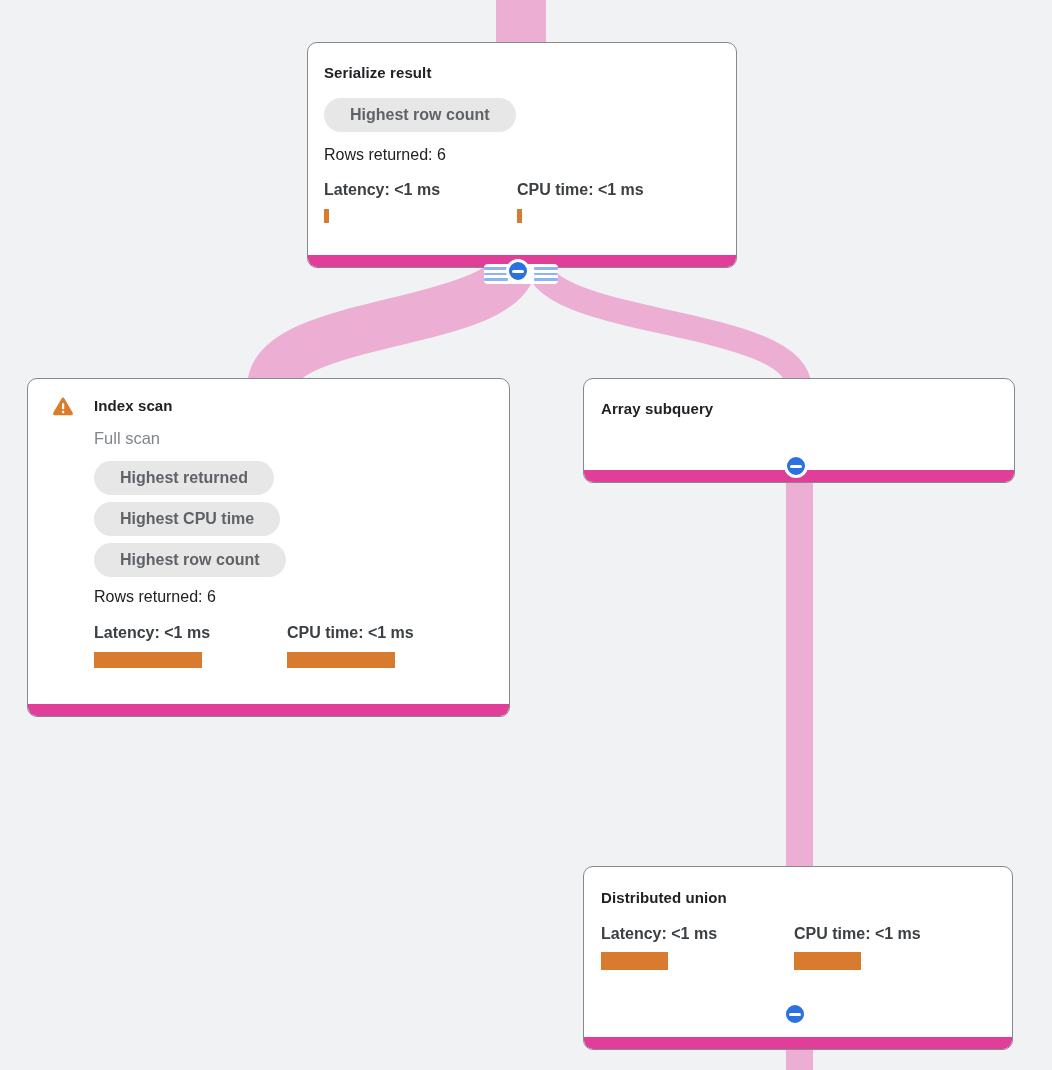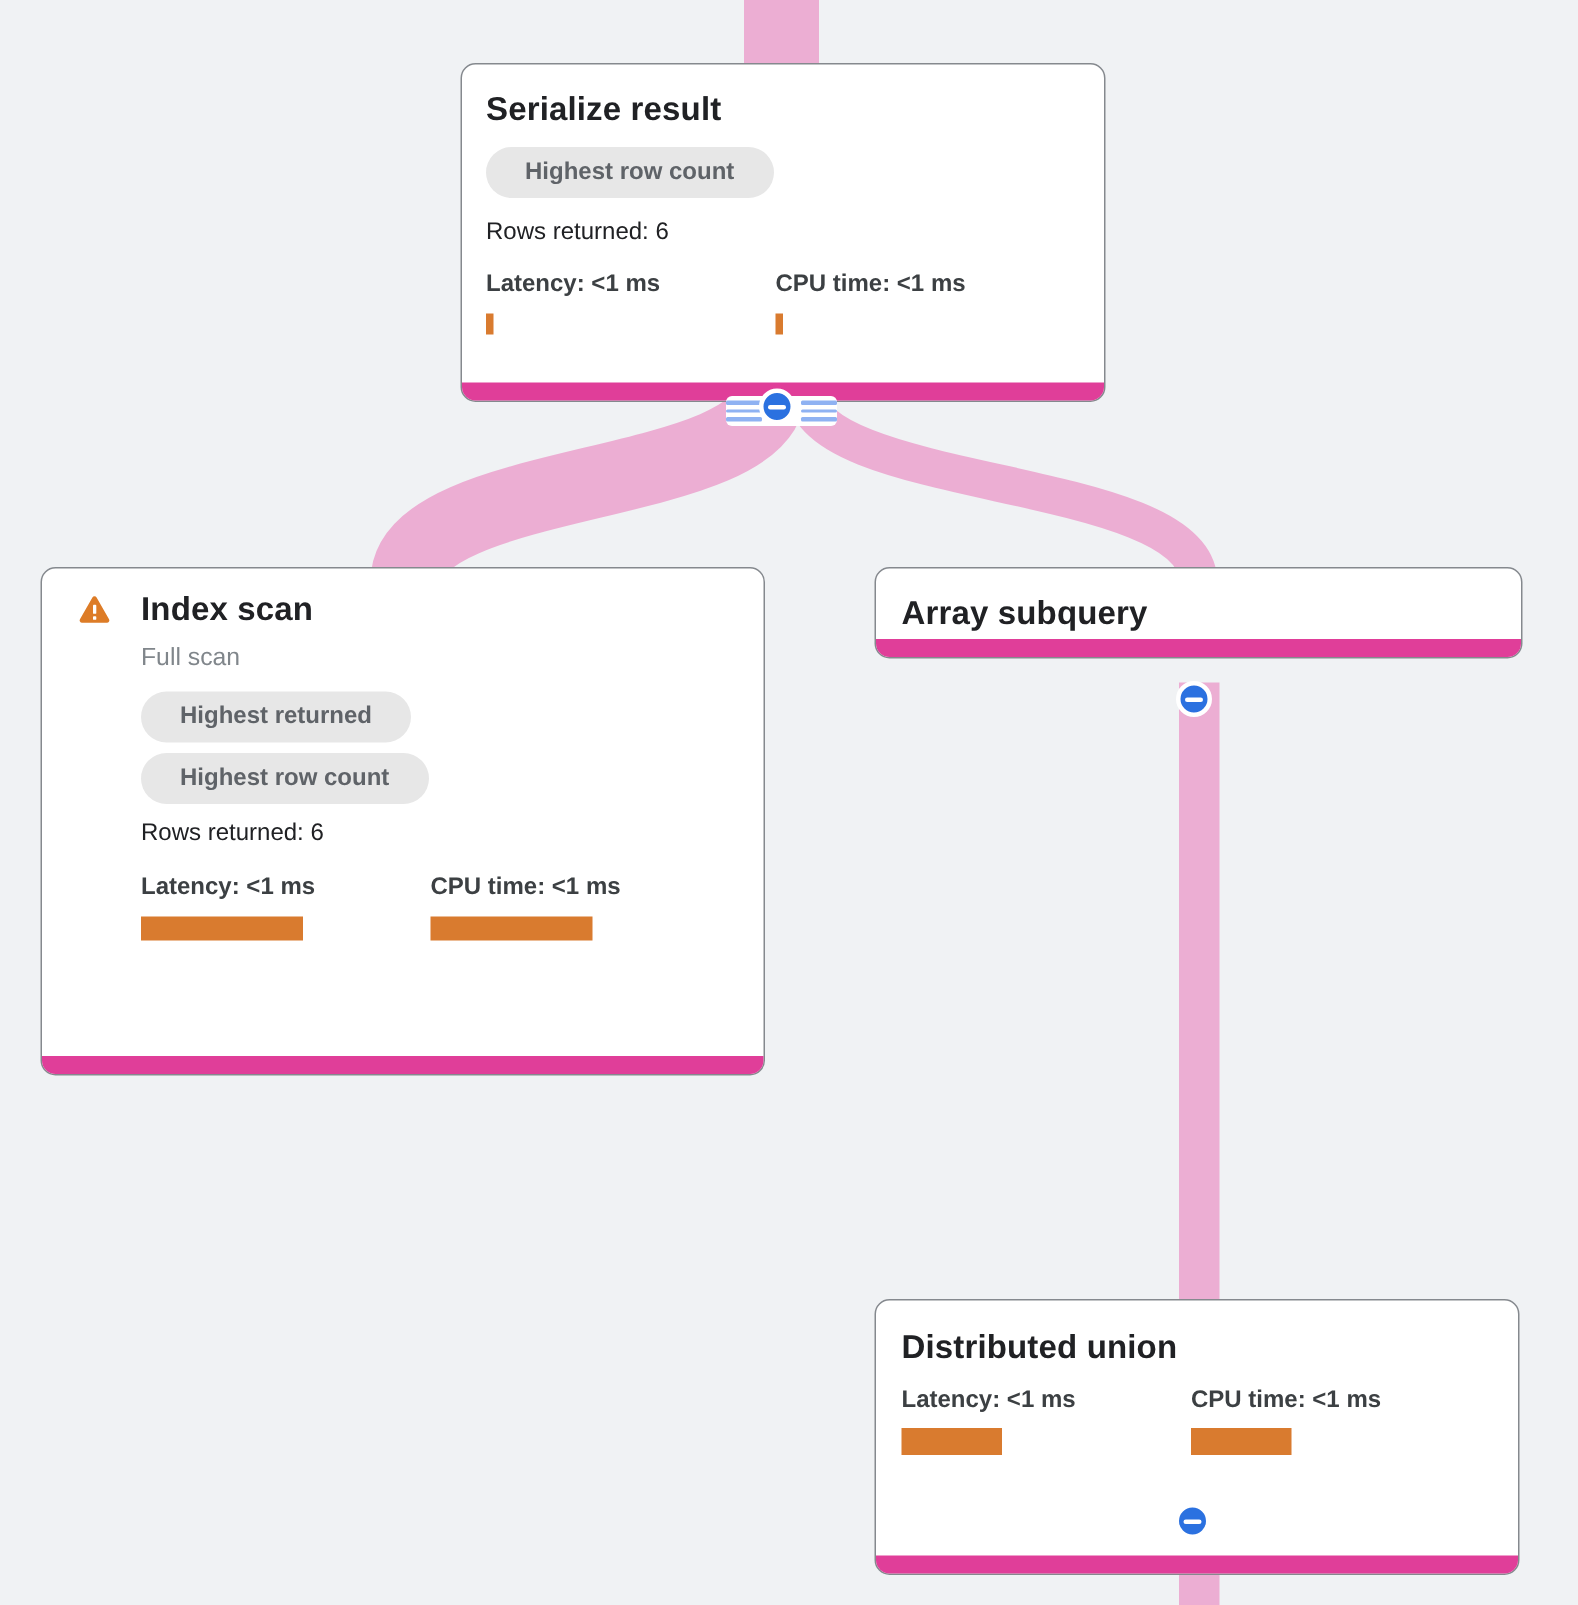--- a/index.html
+++ b/index.html
@@ -45,21 +45,21 @@
     z-index: 1;
   }
   .accent-bar {
     position: absolute;
     left: 0; right: 0; bottom: 0;
     height: 12px;
     background: var(--accent-pink);
     border-radius: 0 0 9px 9px;
   }
   .node-title {
-    font-size: 22px;
+    font-size: 15px;
     font-weight: 700;
     letter-spacing: 0.1px;
     color: var(--title-text);
     line-height: 26px;
   }
   .node-subtitle {
     font-size: 16.5px;
     color: var(--body-text);
     line-height: 22px;
     margin-top: 15px;
@@ -98,21 +98,21 @@
     background: var(--bar-orange);
     margin-top: 8px;
   }
   .metric-bar.tick  { width: 5px;   height: 14px; }
   .metric-bar.bar-lg{ width: 108px; height: 16px; }
   .metric-bar.bar-md{ width: 67px;  height: 18px; }
 
   
   .node-serialize   { left: 307px; top: 42px;  width: 430px; height: 226px; padding: 17px 16px; }
   .node-index-scan  { left: 27px;  top: 378px; width: 483px; height: 339px; padding: 14px 16px 0 23px; }
-  .node-array       { left: 583px; top: 378px; width: 432px; height: 61px;  padding: 17px; }
+  .node-array       { left: 583px; top: 378px; width: 432px; height: 105px;  padding: 17px; }
   .node-distributed { left: 583px; top: 866px; width: 430px; height: 184px; padding: 18px 17px; }
 
   .node-serialize .badge-row { margin-top: 12px; }
   .node-serialize .rows-returned { margin-top: 12px; }
   .node-serialize .metrics { margin-top: 13px; }
 
   .icon-content-row { display: flex; }
   .warning-icon { width: 24px; height: 24px; margin-right: 19px; margin-top: 2px; flex: none; }
   .index-content { flex: 1; }
   .node-index-scan .rows-returned { margin-top: 9px; }
@@ -205,20 +205,21 @@
       <svg class="warning-icon" viewBox="0 0 24 24">
         <path d="M10.6 3.4 L2.3 17.8 a1.6 1.6 0 0 0 1.4 2.4 h16.6 a1.6 1.6 0 0 0 1.4 -2.4 L13.4 3.4 a1.6 1.6 0 0 0 -2.8 0 Z" fill="var(--warning-orange)"></path>
         <rect x="11" y="8.2" width="2.2" height="6" rx="0.6" fill="#ffffff"></rect>
         <rect x="11" y="15.8" width="2.2" height="2.4" rx="0.6" fill="#ffffff"></rect>
       </svg>
       <div class="index-content">
         <div class="node-title">Index scan</div>
         <div class="node-scantype">Full scan</div>
         <div class="badges-block">
           <div class="badge-row"><span class="badge">Highest returned</span></div>
+          <div class="badge-row"><span class="badge">Highest CPU time</span></div>
           <div class="badge-row"><span class="badge">Highest row count</span></div>
         </div>
         <div class="rows-returned">Rows returned: 6</div>
         <div class="metrics">
           <div class="metric">
             <div class="metric-label">Latency: &lt;1 ms</div>
             <div class="metric-bar bar-lg"></div>
           </div>
           <div class="metric">
             <div class="metric-label">CPU time: &lt;1 ms</div>

